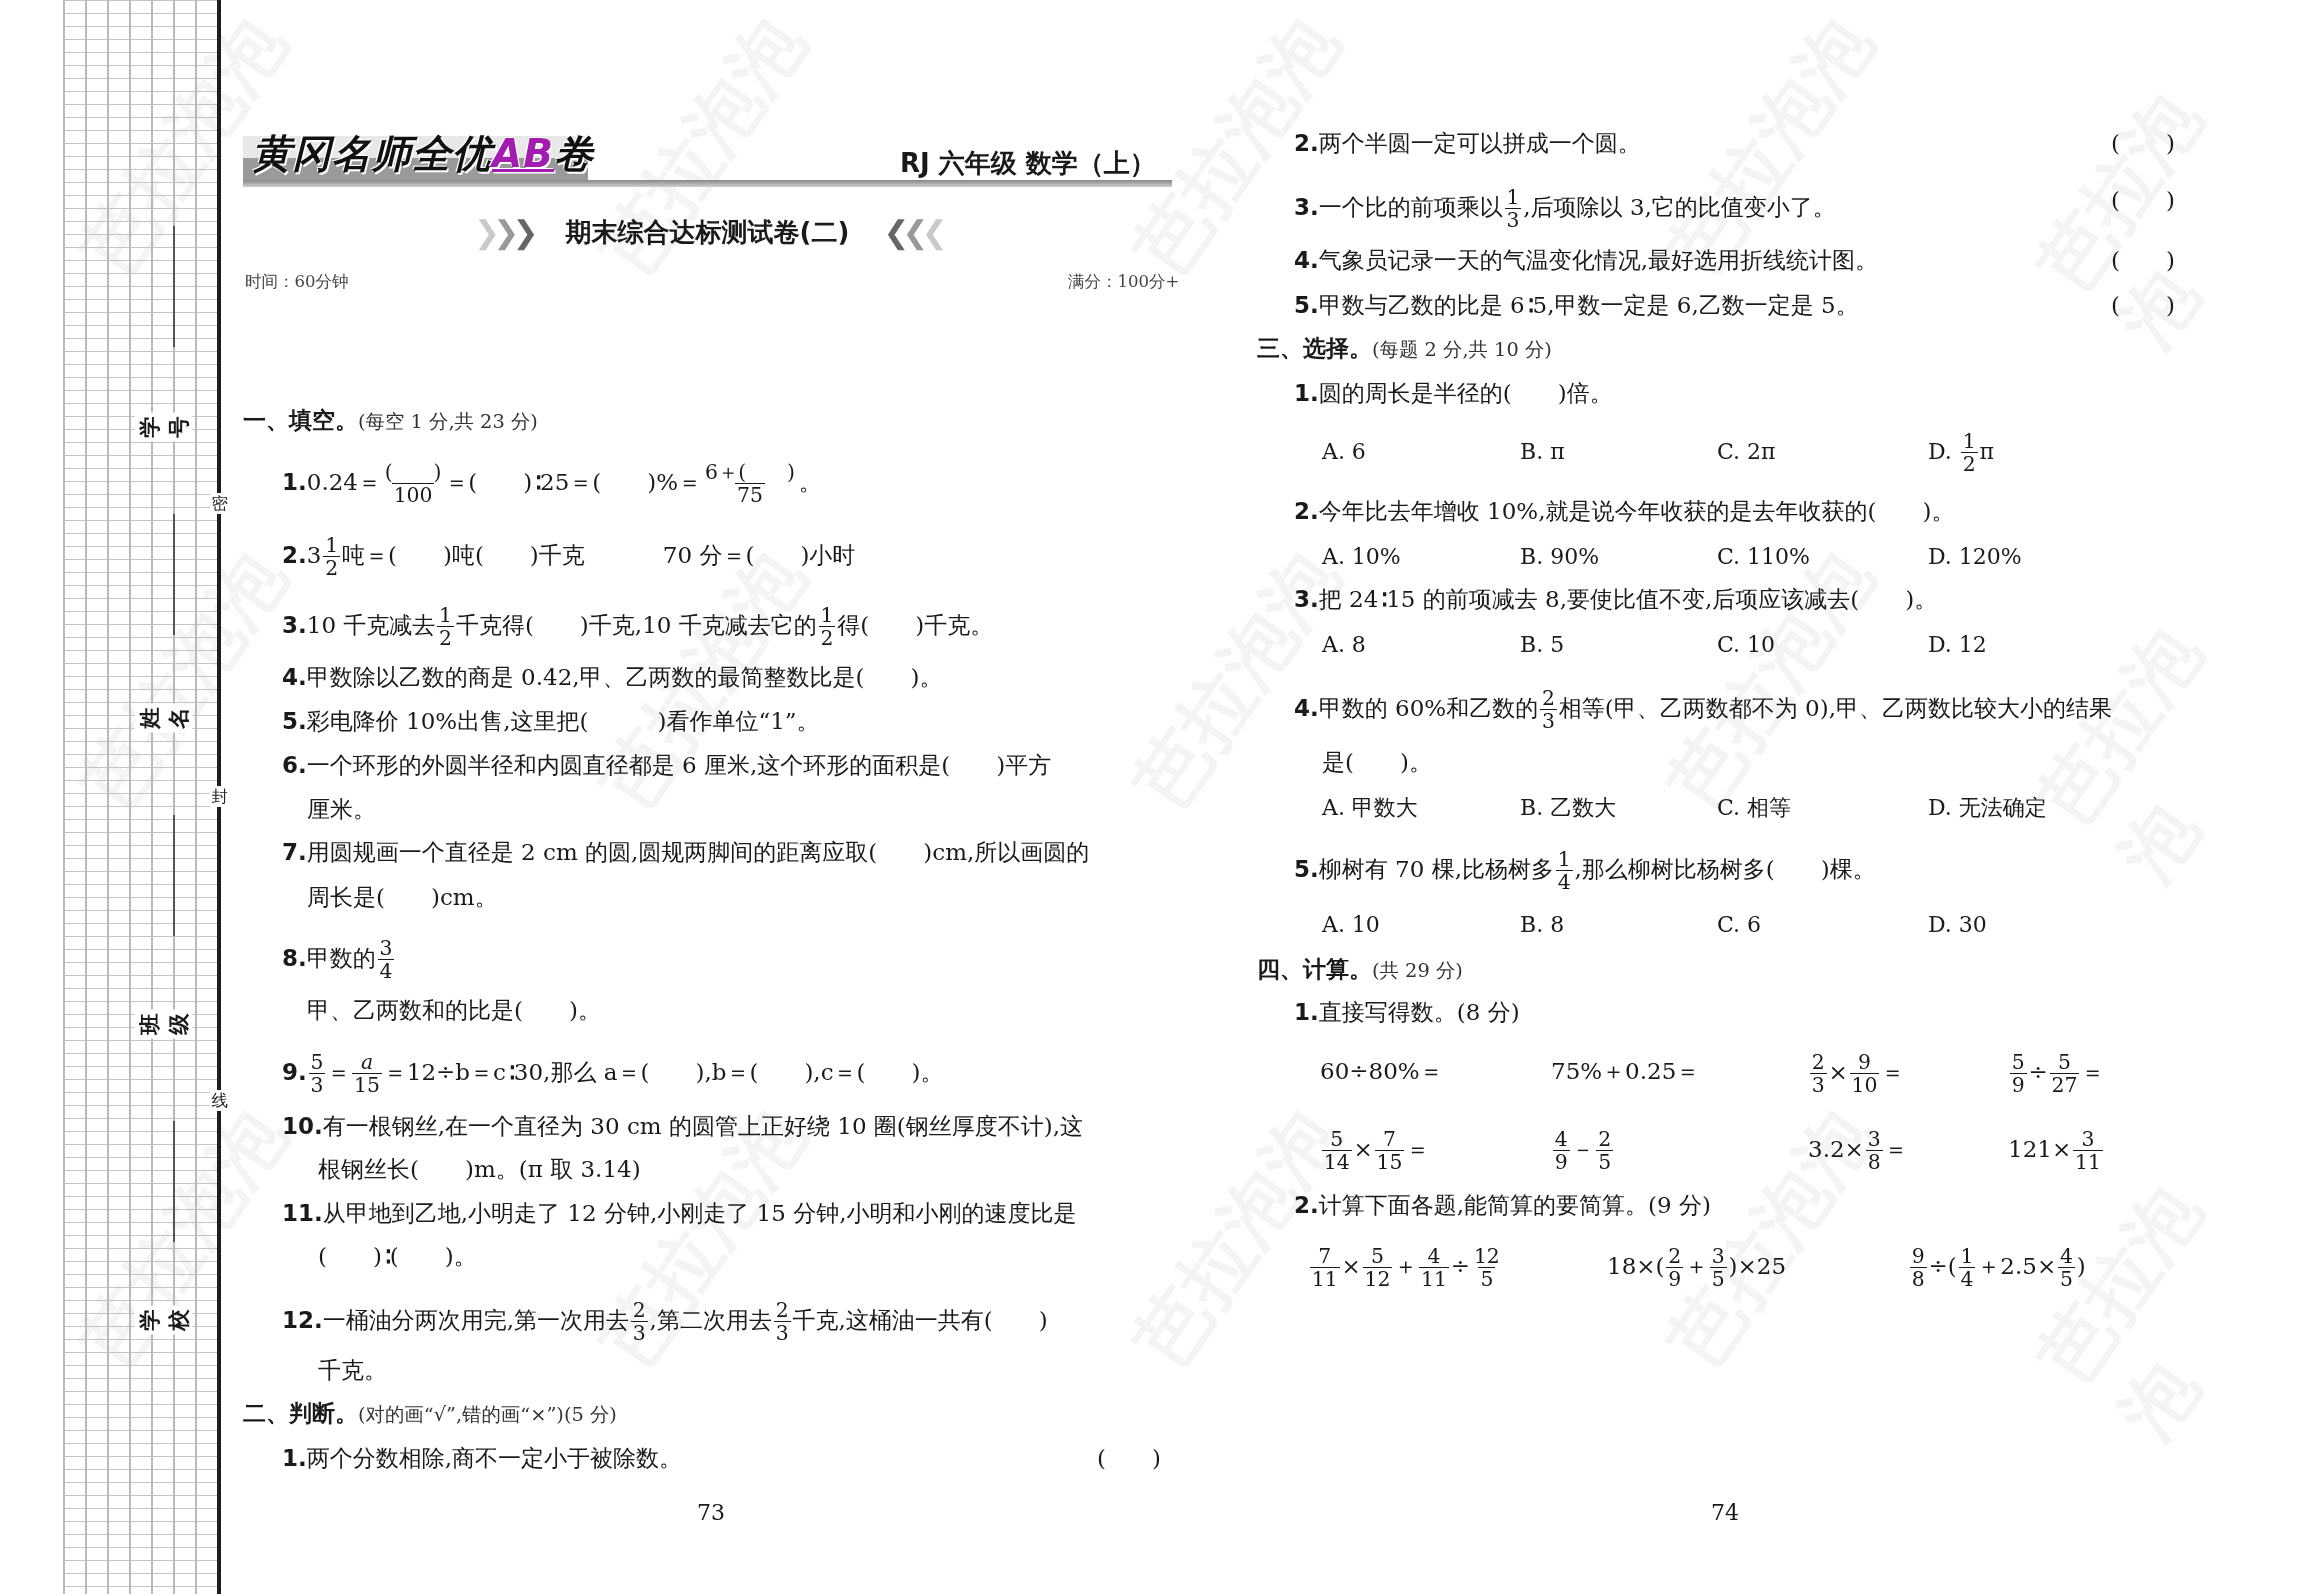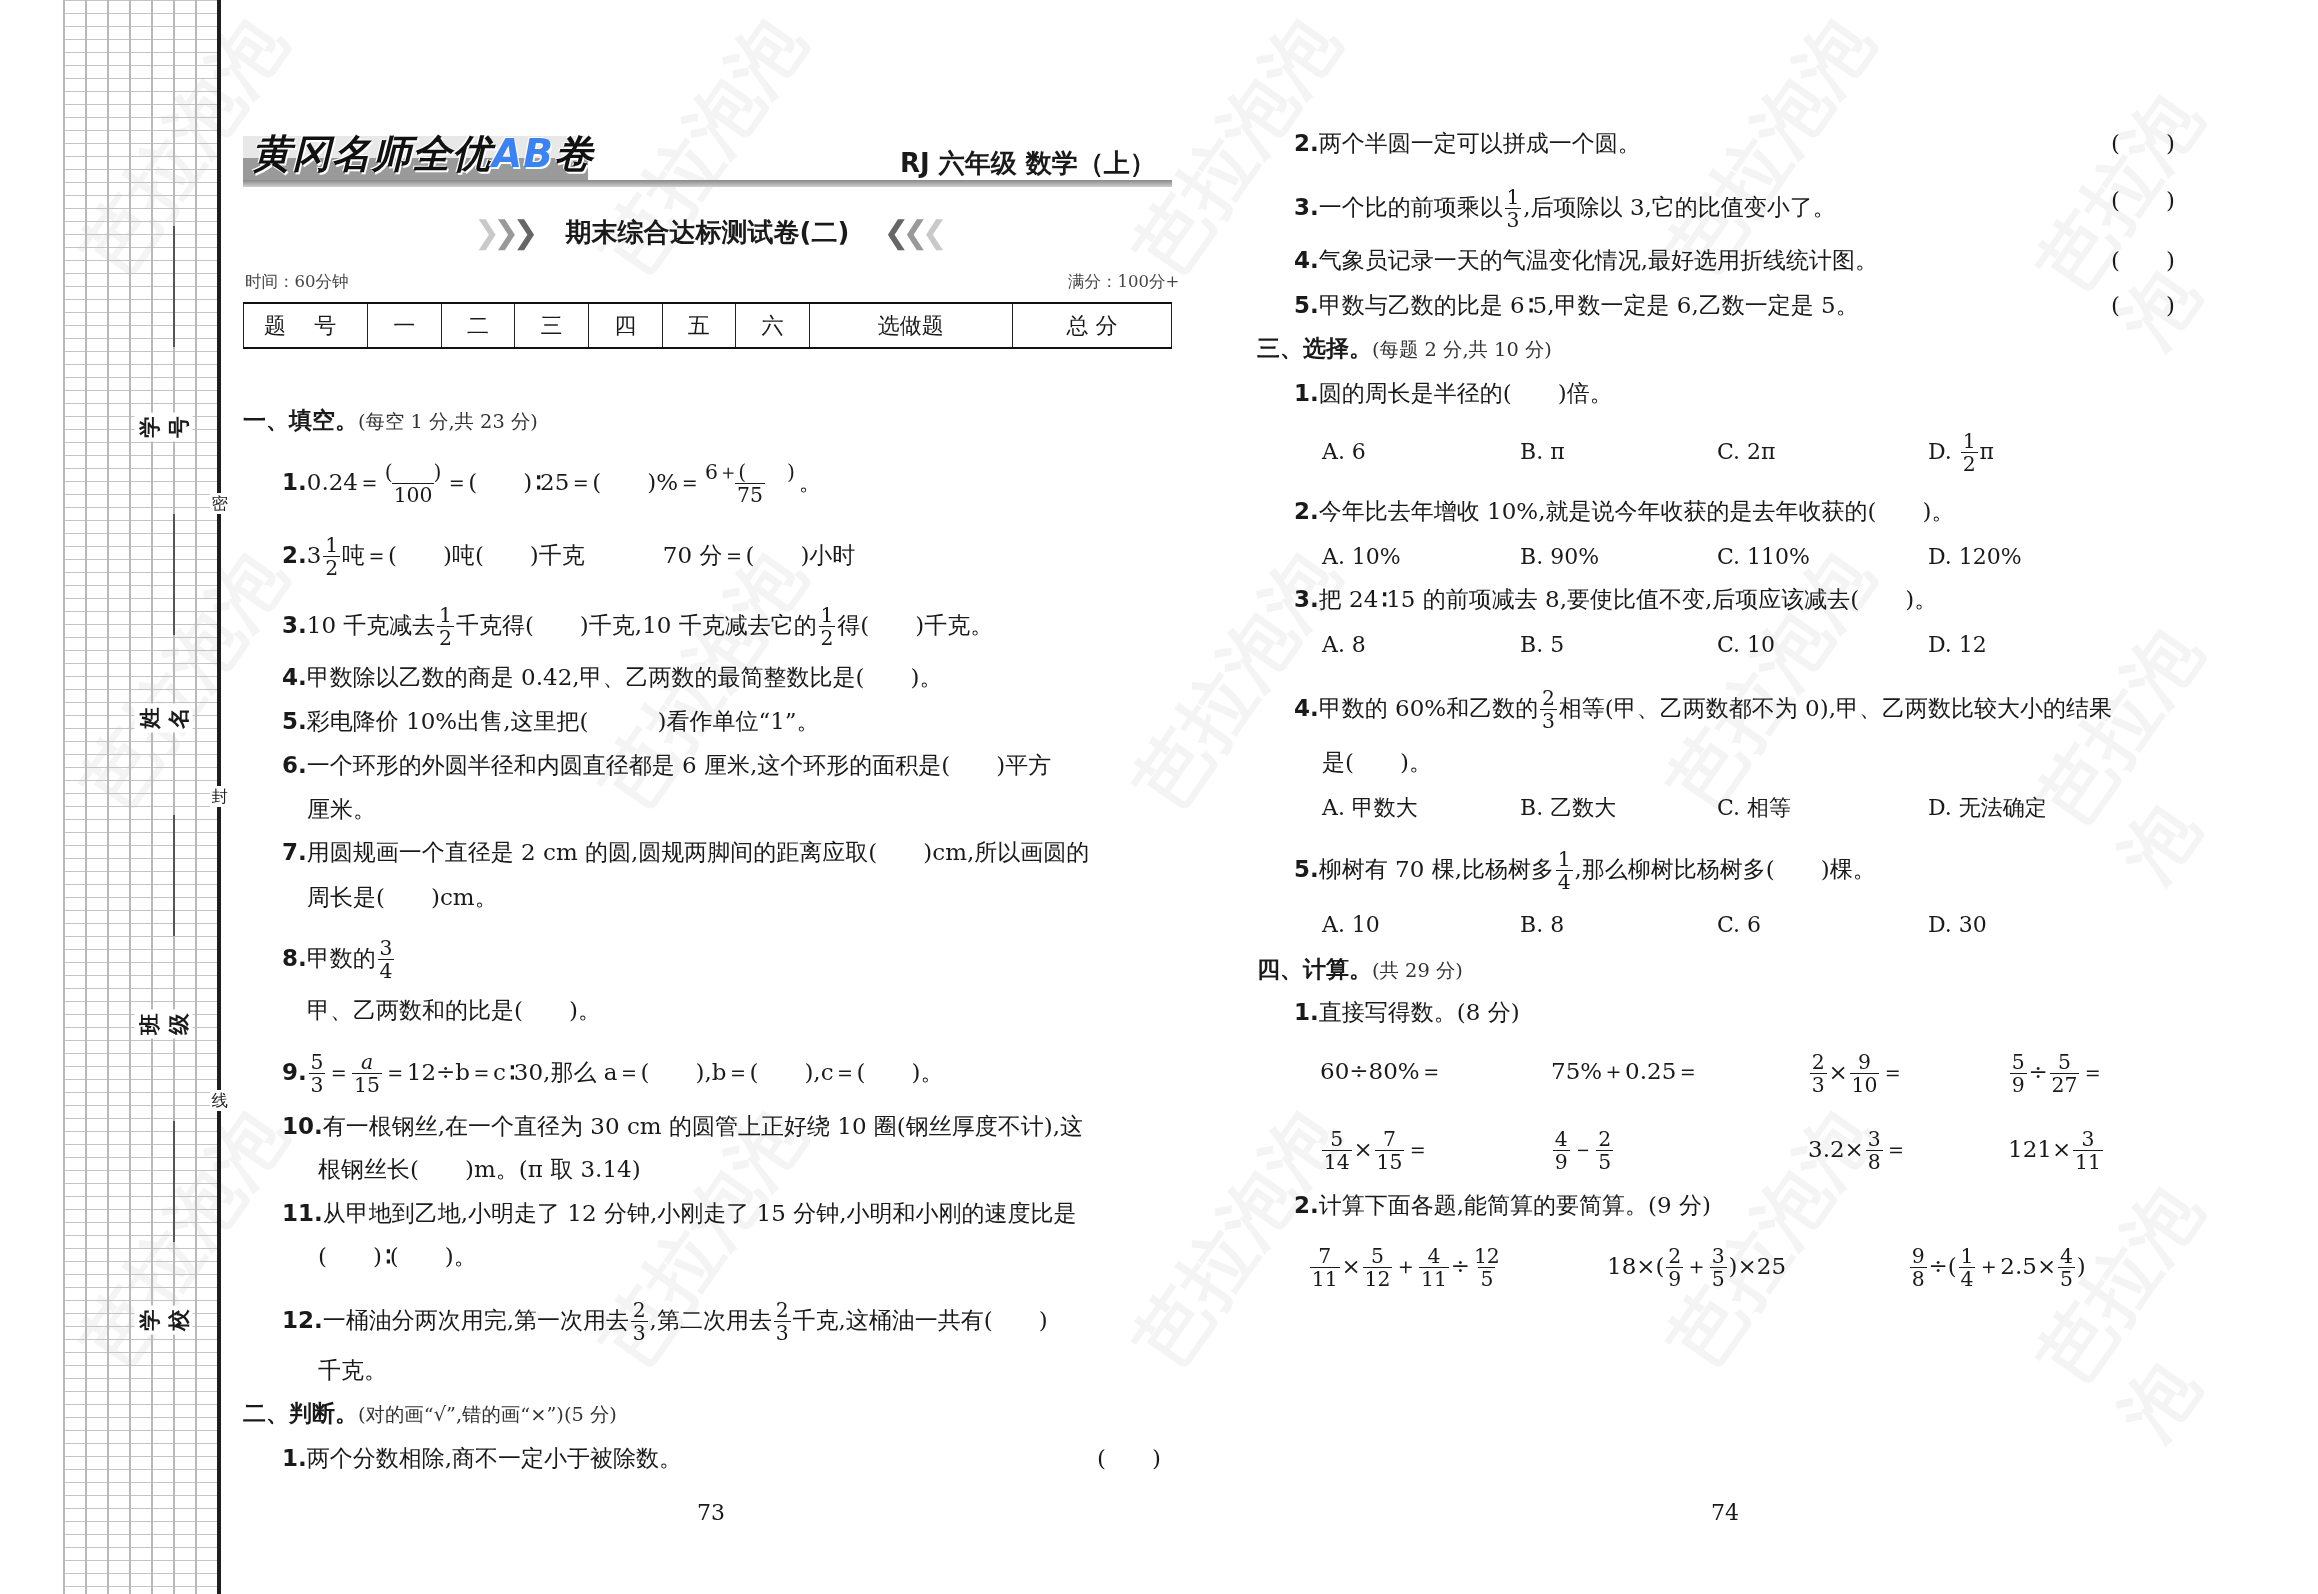--- a/index.html
+++ b/index.html
@@ -27,21 +27,21 @@
       repeating-linear-gradient(to bottom, #c4c4c4 0 1px, transparent 1px 13px);
   }
   .margin-rule { position:absolute; left:217px; top:0; width:3.9px; height:1594px; background:#1e1e1e; }
   .seal-char { position:absolute; left:210px; width:19.4px; background:#fff; font-size:16.5px; text-align:center; line-height:21.4px; color:#222; font-family:"DejaVu Sans","Liberation Sans",sans-serif; }
   .field-line { position:absolute; left:173px; width:1.9px; background:#555; }
   .field-label { position:absolute; left:149px; font-size:21.4px; font-weight:bold; transform:rotate(-90deg); transform-origin:center; width:29px; text-align:center; font-family:"DejaVu Sans","Liberation Sans",sans-serif; background:#fff; }
 
   
   .brand-band { position:absolute; left:243px; top:136px; width:345px; height:45px; background:linear-gradient(#e8e8e8 0 50%, #9a9a9a 50% 100%); }
   .brand-title { position:absolute; left:252px; top:127px; font-size:39px; font-weight:bold; letter-spacing:1px; color:#111; font-family:"DejaVu Sans","Liberation Sans",sans-serif; text-shadow:1.5px 1.5px 0 #fff, -1px -1px 0 #fff; font-style:italic; }
-  .brand-title .ab { color:#3b82f6; }
+  .brand-title .ab { color:#a21caf;text-decoration:underline; }
   .grade-label { position:absolute; right:1147px; top:146px; font-size:26px; font-weight:bold; font-family:"DejaVu Sans","Liberation Sans",sans-serif; }
   .header-rule { position:absolute; left:243px; top:180px; width:929px; height:6.8px; background:linear-gradient(#888, #cfcfcf); }
   .exam-title { position:absolute; left:243px; width:929px; top:214px; text-align:center; font-size:26px; font-weight:bold; font-family:"DejaVu Sans","Liberation Sans",sans-serif; }
   .chev { display:inline-block; font-size:31px; letter-spacing:-6.8px; margin:0 34px; color:#666; vertical-align:-1.9px; }
   .chev span:nth-child(1){color:#c9c9c9} .chev span:nth-child(2){color:#999} .chev span:nth-child(3){color:#666}
   .chev.rev span:nth-child(1){color:#666} .chev.rev span:nth-child(2){color:#999} .chev.rev span:nth-child(3){color:#c9c9c9}
 
   
   table.score { position:absolute; left:243px; top:302px; width:929px; border-collapse:collapse; border-top:2.9px solid #111; border-bottom:2.9px solid #111; }
   table.score td { border:1px solid #222; height:41px; text-align:center; font-size:22px; font-family:"DejaVu Serif","Liberation Serif",serif; }
@@ -93,31 +93,20 @@
 <div class="grade-label" style="right:auto;left:900px">RJ  六年级 数学（上）</div>
 <div class="header-rule"></div>
 <div class="exam-title">
   <span class="chev"><span>❯</span><span>❯</span><span>❯</span></span><span>期末综合达标测试卷(二)</span><span class="chev rev"><span>❮</span><span>❮</span><span>❮</span></span>
 </div>
 <div class="abs tiny" style="left:245px;top:271px">时间：60分钟</div>
 <div class="abs tiny" style="left:1068px;top:271px">满分：100分+</div>
 
 <table class="score">
   <tbody>
-      <tr>
-    <td>题 号</td>
-    <td>一</td>
-    <td>二</td>
-    <td>三</td>
-    <td>四</td>
-    <td>五</td>
-    <td>六</td>
-    <td>选做题</td>
-    <td>总 分</td>
-  </tr>
 </tbody>
   </table>
 
 <div class="abs txt" style="left:243px;top:406px">
   <span class="bold">一、填空。</span><span class="small">(每空 1 分,共 23 分)</span>
 </div>
 
 <div class="abs txt" style="left:282px;top:461px">
   <span class="bold">1.</span><span>0.24＝</span><span class="frac">
       <span class="num">(　　)</span>

